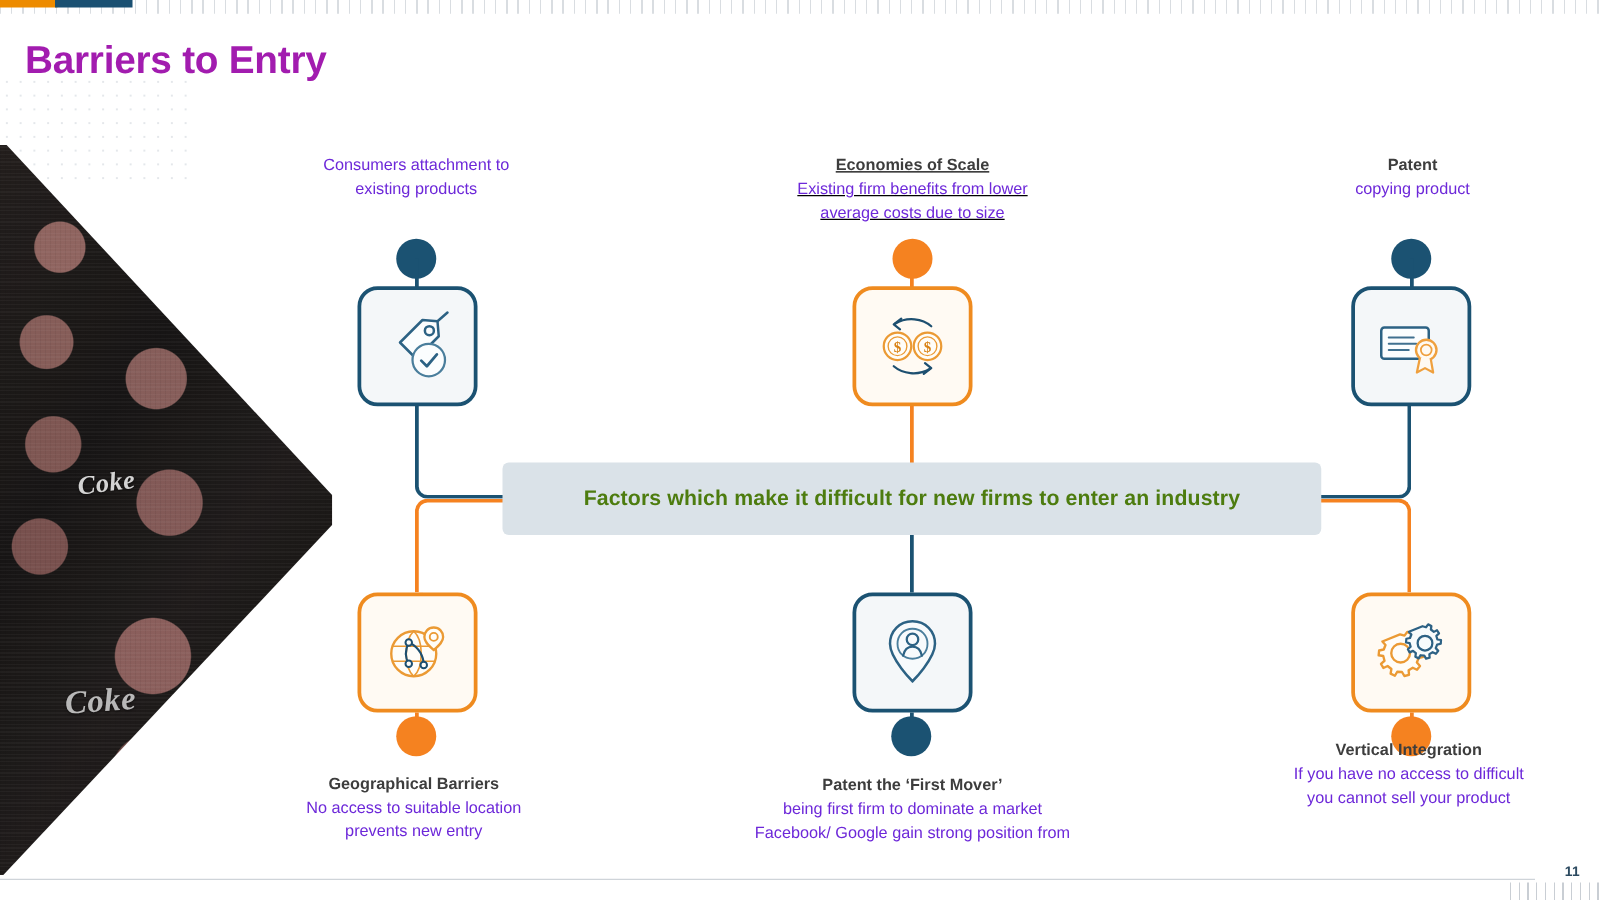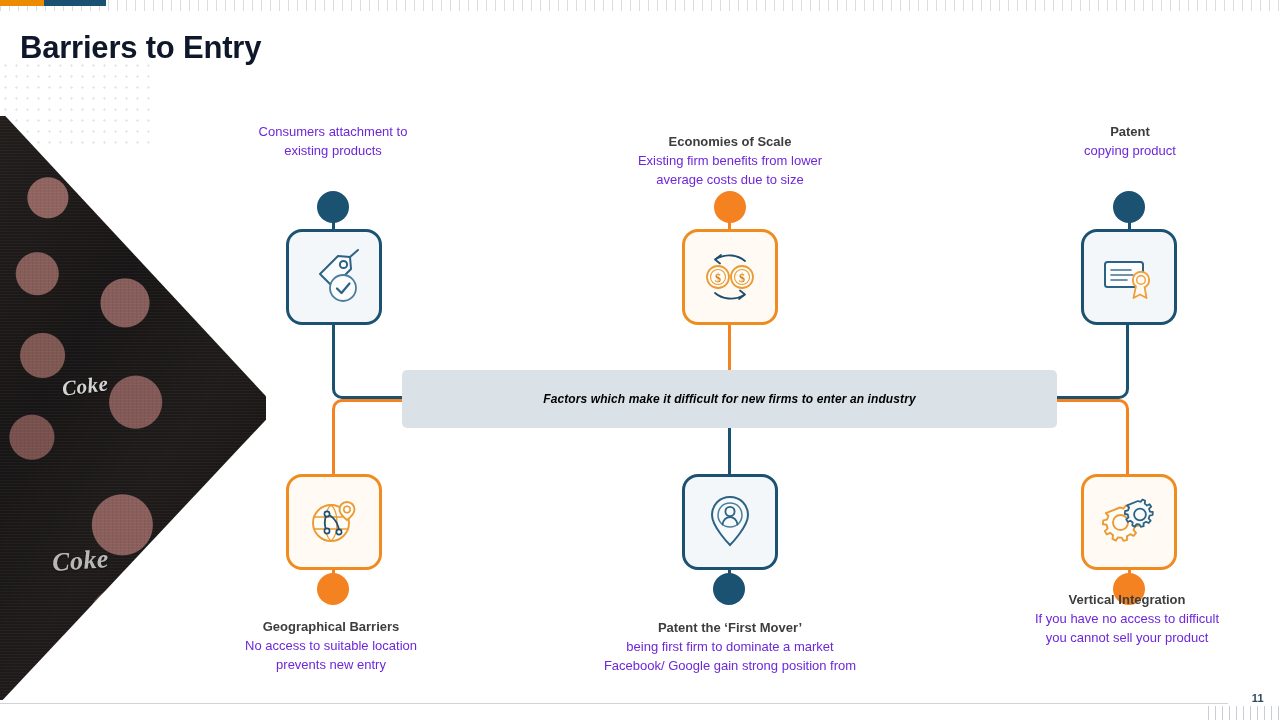--- a/index.html
+++ b/index.html
@@ -36,21 +36,21 @@
     background-image:repeating-linear-gradient(to right,#c9ced4 0 1px,transparent 1px 7px);
   }
   .page-num{
     position:absolute;right:16px;bottom:16px;
     font-size:11px;color:#2c4a60;font-weight:700;letter-spacing:.3px;
   }
 
   
   .title{
     position:absolute;left:20px;top:30px;
-    font-size:31px;font-weight:700;color:#0f172a;letter-spacing:-0.2px;
+    font-size:31px;font-weight:700;color:#a21caf;letter-spacing:-0.2px;
   }
 
   
   .photo-wrap{
     position:absolute;left:0;top:116px;width:266px;height:584px;
     -webkit-clip-path:polygon(0 0, 0 100%, 1% 100%, 100% 52%, 100% 48%, 2% 0);
     clip-path:polygon(0 0, 0 100%, 1% 100%, 100% 52%, 100% 48%, 2% 0);
     overflow:hidden;
   }
   .photo{
@@ -99,21 +99,21 @@
   .stem.blue{background:#1b5272;}
   .stem.orange{background:#f58220;}
 
   .connector{position:absolute;box-sizing:border-box;}
 
   .banner{
     position:absolute;left:402px;top:370px;width:655px;height:58px;
     background:#dae2e8;border-radius:5px;
     display:flex;align-items:center;justify-content:center;
   }
-  .banner-text{font-size:12px;font-weight:700;color:#000000;letter-spacing:.1px;font-style:italic;}
+  .banner-text{font-size:17px;font-weight:700;color:#4d7c0f;letter-spacing:.1px;}
 
   .label{position:absolute;text-align:center;}
   .label .head{font-size:13px;font-weight:700;color:#3d3d3d;line-height:1.45;}
   .label .desc{font-size:13px;color:#6d28d9;line-height:1.44;}
 
   svg{display:block;}
 </style>
 </head>
 <body>
 
@@ -156,21 +156,21 @@
       <svg width="58" height="58" viewBox="0 0 58 58" fill="none">
         <path d="M33 8 L15 26 L28 39 L46 21 L45 9 Z" stroke="#2c6284" stroke-width="2" fill="#fbfdfe" stroke-linejoin="round"></path>
         <circle cx="38.5" cy="16.5" r="3.6" stroke="#2c6284" stroke-width="2" fill="none"></circle>
         <path d="M45 9 L53 2" stroke="#2c6284" stroke-width="2" stroke-linecap="round"></path>
         <circle cx="38" cy="40" r="13" stroke="#4a7e9c" stroke-width="1.8" fill="#fbfdfe"></circle>
         <path d="M32 40.5 L36.5 45 L44.5 35.5" stroke="#2c6284" stroke-width="2.2" fill="none" stroke-linecap="round" stroke-linejoin="round"></path>
       </svg>
     </span>
   </div>
 
-  <div class="label" style="left:590px;top:133px;width:280px;">
+  <div class="label" style="left:590px;top:123px;width:280px;text-decoration:underline;">
     <div class="head">Economies of Scale</div>
     <div class="desc">Existing firm benefits from  lower</div>
     <div class="desc">average costs due to  size</div>
   </div>
   <div class="dot orange" style="left:714px;top:191px;"></div>
   <div class="stem orange" style="left:728px;top:207px;height:24px;"></div>
   <div class="node orange" style="left:682px;top:229px;">
     <span>
       <svg width="60" height="56" viewBox="0 0 60 56" fill="none">
         <circle cx="18" cy="28" r="11" stroke="#eb9a34" stroke-width="1.8" fill="#fffdf8"></circle>

